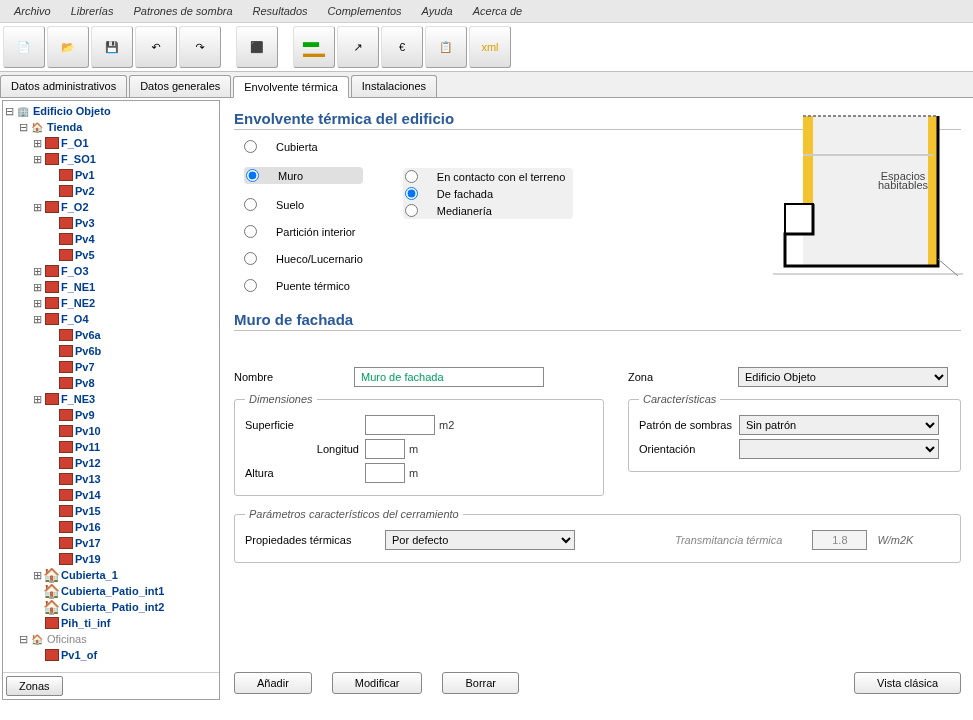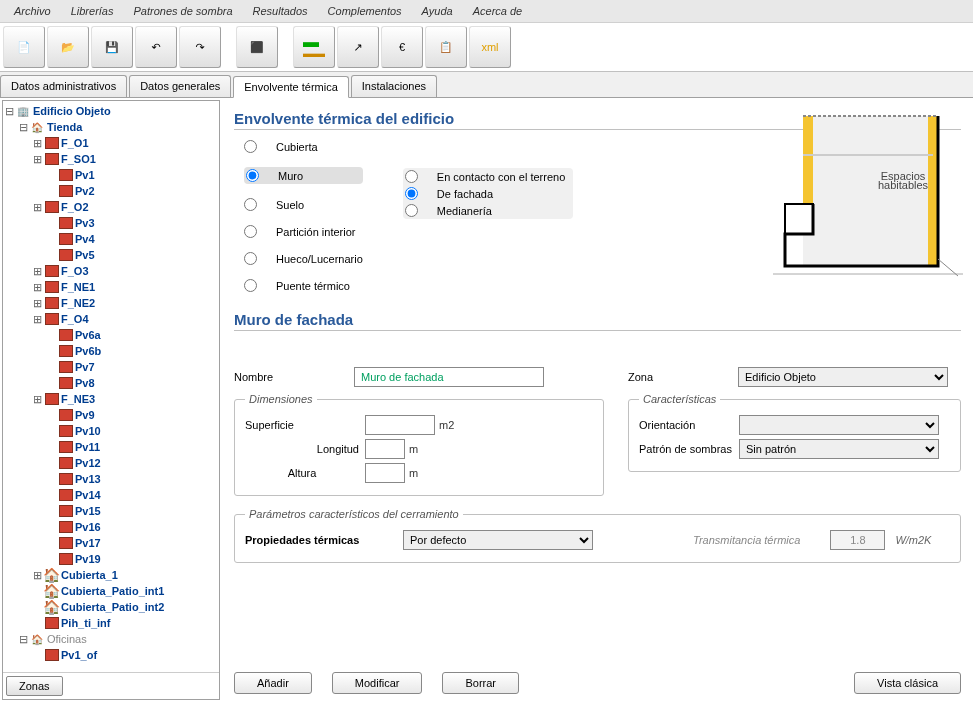--- a/index.html
+++ b/index.html
@@ -404,49 +404,49 @@
             <label>Superficie</label>
             <input type="text" style="width: 70px;">
               <span class="unit">m2</span>
           </div>
           <div class="form-row">
             <label style="width:120px;text-align:right;padding-right:6px;">Longitud</label>
             <input type="text" style="width: 40px;">
               <span class="unit">m</span>
           </div>
           <div class="form-row">
-            <label style="width:120px;text-align:center;padding-right:6px;">Altura</label>
+            <label style="width:120px;text-align:left;padding-right:6px;">Altura</label>
             <input type="text" style="width: 40px;">
               <span class="unit">m</span>
           </div>
         </fieldset>
       </div>
       <div class="form-col">
         <div class="form-row">
           <label style="width:60px">Zona</label>
           <select style="width:210px;margin-left:50px;"><option>Edificio Objeto</option></select>
         </div>
         <fieldset>
           <legend>Características</legend>
           <div class="form-row">
+            <label style="width:100px">Patrón de sombras</label>
+            <select style="width:200px"><option>Sin patrón</option></select>
+          </div>
+          <div class="form-row">
             <label style="width:100px">Orientación</label>
             <select style="width:200px"><option></option></select>
           </div>
-          <div class="form-row">
-            <label style="width:100px">Patrón de sombras</label>
-            <select style="width:200px"><option>Sin patrón</option></select>
-          </div>
         </fieldset>
       </div>
     </div>
 
     <fieldset>
       <legend>Parámetros característicos del cerramiento</legend>
       <div class="form-row">
-        <label style="font-weight:bold;width:158px">Propiedades térmicas</label>
+        <label style="font-weight:normal;width:140px">Propiedades térmicas</label>
         <select style="width:190px"><option>Por defecto</option></select>
         <span class="lab" style="margin-left:100px;font-style:italic;color:#888">Transmitancia térmica</span>
         <input type="text" readonly="" style="width: 55px; margin-left: 30px; text-align: center; color: rgb(136, 136, 136); background: rgb(244, 244, 244);" value="1.8">
         <span style="margin-left:10px;font-style:italic;color:#666">W/m2K</span>
       </div>
     </fieldset>
 
     <div class="btn-row">
       <button class="btn">Añadir</button>
       <button class="btn">Modificar</button>

